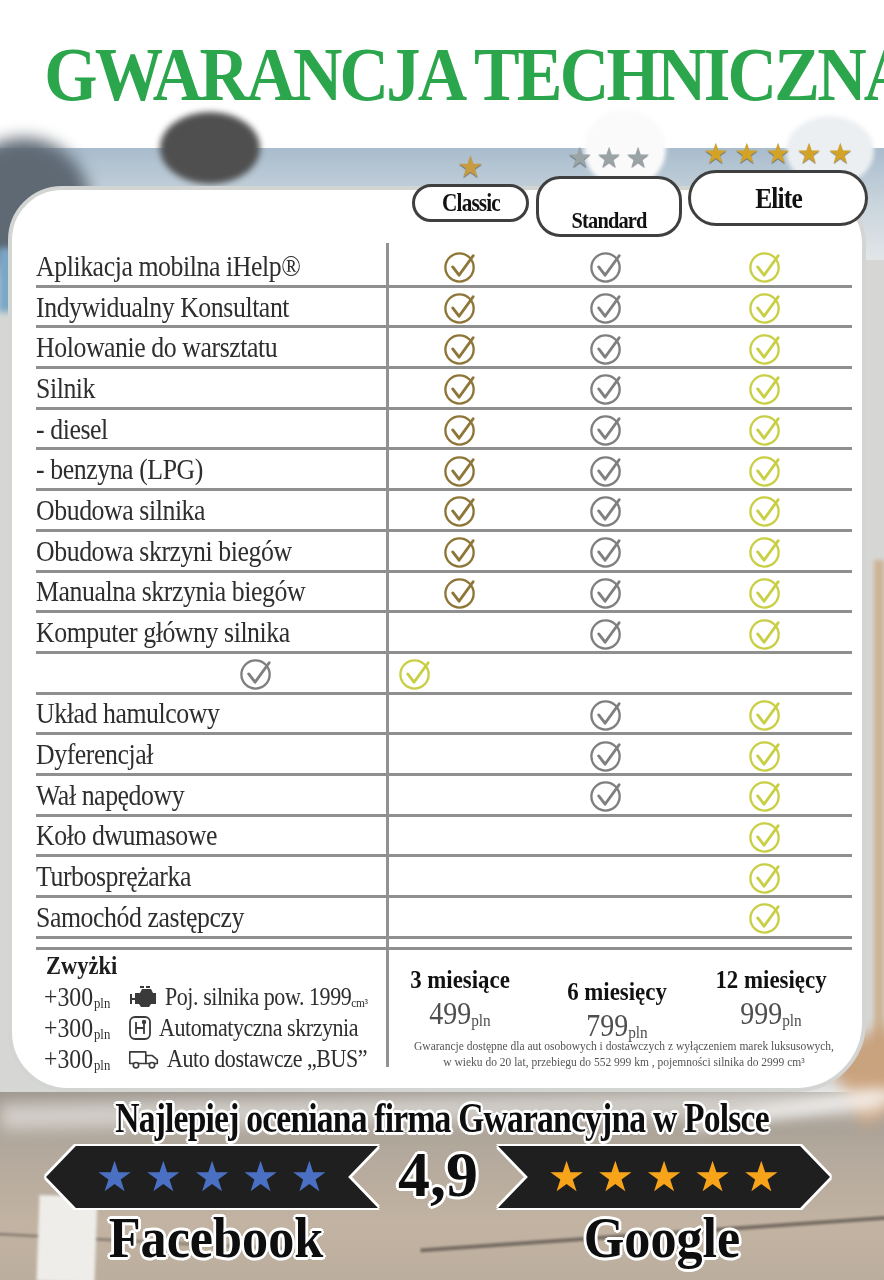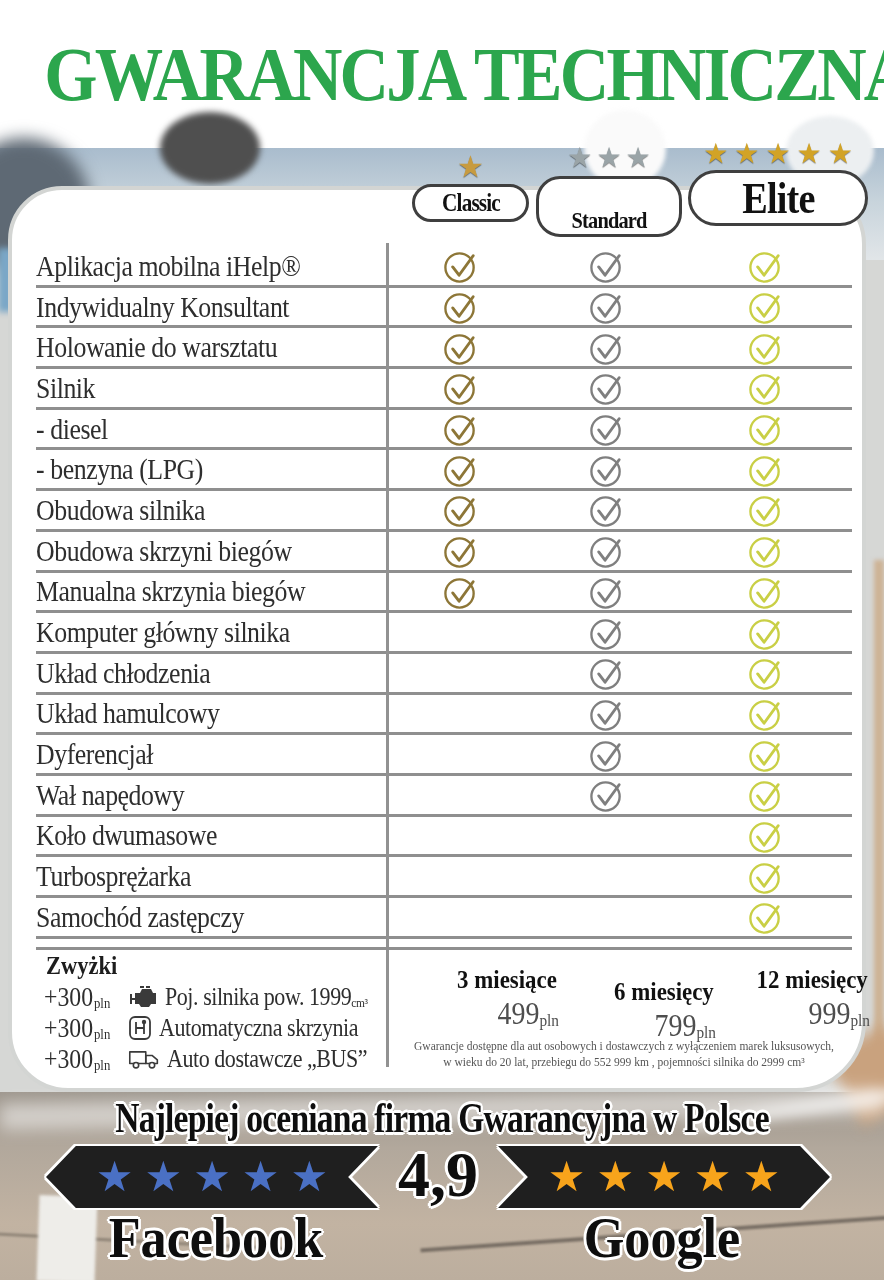--- a/index.html
+++ b/index.html
@@ -35,21 +35,21 @@
   
   .card{left:8px;top:186px;width:858px;height:906px;background:#ffffff;
     border:4px solid #d3d5d3;border-radius:54px 58px 70px 60px;box-sizing:border-box;z-index:2;}
 
   
   .pill{position:absolute;z-index:4;background:#fff;border:3px solid #3f3f3f;
     display:flex;align-items:center;justify-content:center;box-sizing:border-box;font-weight:bold;color:#111;}
   .pill .pill-label{display:inline-block;transform:scaleX(0.85);white-space:nowrap;letter-spacing:-1px;}
   .pill-classic{left:412px;top:184px;width:117px;height:38px;border-radius:19px;font-size:25px;}
   .pill-standard{left:536px;top:176px;width:146px;height:61px;border-radius:24px;font-size:24px;align-items:flex-end;}
-  .pill-elite{left:688px;top:170px;width:180px;height:56px;border-radius:28px;font-size:45px;}
+  .pill-elite{left:688px;top:170px;width:180px;height:56px;border-radius:28px;font-size:30px;}
   .pill-stars{position:absolute;z-index:3;display:flex;justify-content:center;align-items:flex-end;
     text-shadow:0 1px 1px rgba(0,0,0,.45);line-height:1;}
   .stars-classic{left:412px;top:152px;width:117px;font-size:30px;}
   .stars-standard{left:536px;top:144px;width:146px;font-size:28px;gap:4px;}
   .stars-elite{left:688px;top:140px;width:180px;font-size:28px;gap:6px;}
 
   
   .rows{left:36px;top:247px;width:816px;z-index:3;}
   .t-row{display:flex;height:40.7px;box-sizing:border-box;border-bottom:3px solid #8f8f8f;align-items:center;}
   .t-label{width:350px;font-size:30px;color:#2e2e2e;white-space:nowrap;}
@@ -66,21 +66,21 @@
   .sur-item{display:flex;align-items:center;height:31px;gap:7px;}
   .sur-amount{font-size:28px;color:#2e2e2e;white-space:nowrap;display:inline-block;
     transform:scaleX(0.85);transform-origin:left center;}
   .sur-amount sub{font-size:15px;vertical-align:baseline;position:relative;top:2px;left:1px;}
   .sur-icon{display:flex;align-items:center;justify-content:center;width:32px;}
   .sur-label{font-size:25px;color:#2e2e2e;white-space:nowrap;display:inline-block;
     transform:scaleX(0.88);transform-origin:left center;letter-spacing:-0.5px;}
   .sur-label sub{font-size:13px;vertical-align:baseline;position:relative;top:2px;}
 
   
-  .price-col{position:absolute;top:965px;width:220px;text-align:right;z-index:3;}
+  .price-col{position:absolute;top:965px;width:220px;text-align:center;z-index:3;}
   .pc-1{left:350px;}.pc-2{left:507px;margin-top:12px;}.pc-3{left:661px;}
   .duration{font-size:26px;font-weight:bold;color:#111;transform:scaleX(0.88);white-space:nowrap;}
   .price{font-size:31px;color:#4e4e4e;margin-top:1px;transform:scaleX(0.9);}
   .price sub{font-size:17px;vertical-align:baseline;position:relative;top:2px;}
 
   .disclaimer{left:390px;top:1038px;width:468px;text-align:center;font-size:11.5px;
     color:#555;line-height:1.4;z-index:3;}
 
   
   .outline-w{text-shadow:3px 0 0 #fff,-3px 0 0 #fff,0 3px 0 #fff,0 -3px 0 #fff,
@@ -351,21 +351,20 @@
           </svg>
         </div>
         <div class="t-cell cell-e">
           <svg viewBox="0 0 38 38" width="37" height="37">
      <circle cx="18" cy="21" r="14.5" fill="none" stroke="#c9cf45" stroke-width="2.4"></circle>
      <path d="M11 20.5 L17.5 29 L32 9" fill="none" stroke="#c9cf45" stroke-width="3" stroke-linecap="round" stroke-linejoin="round"></path>
           </svg>
         </div>
       </div>
       <div class="t-row">
-        <div class="t-label"><span>Układ chłodzenia</span></div>
         <div class="t-cell cell-c"></div>
         <div class="t-cell cell-s">
           <svg viewBox="0 0 38 38" width="37" height="37">
      <circle cx="18" cy="21" r="14.5" fill="none" stroke="#7f7f7f" stroke-width="2.4"></circle>
      <path d="M11 20.5 L17.5 29 L32 9" fill="none" stroke="#7f7f7f" stroke-width="3" stroke-linecap="round" stroke-linejoin="round"></path>
           </svg>
         </div>
         <div class="t-cell cell-e">
           <svg viewBox="0 0 38 38" width="37" height="37">
      <circle cx="18" cy="21" r="14.5" fill="none" stroke="#c9cf45" stroke-width="2.4"></circle>

